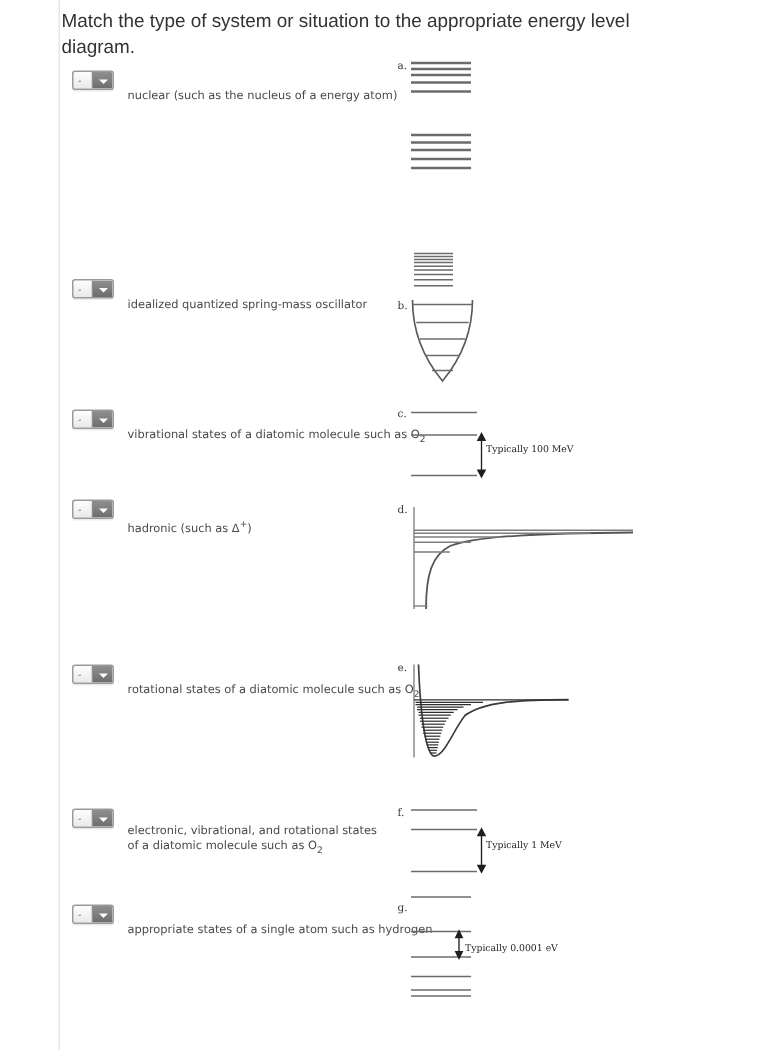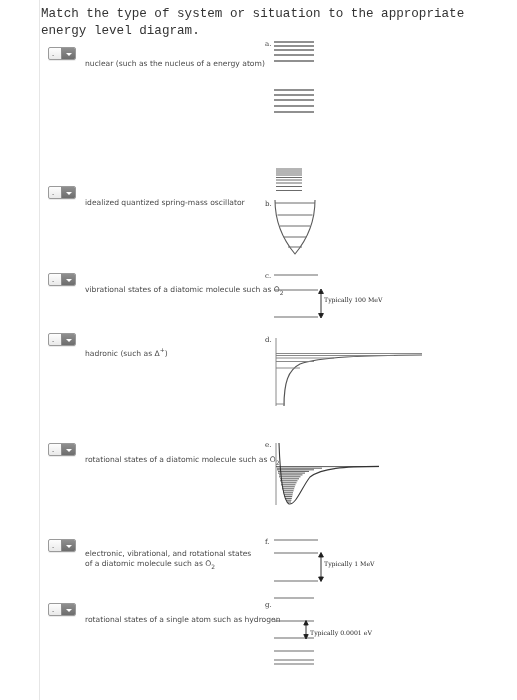--- a/index.html
+++ b/index.html
@@ -27,21 +27,21 @@
   }
 
   .prompt {
     position: absolute;
     left: 41px;
     top: 6px;
     width: 430px;
     font-size: 12.6px;
     line-height: 17px;
     color: #333333;
-    font-family: Liberation Mono, monospace;
+    font-family: Liberation Sans, sans-serif;
   }
 
   
   .match-row {
     position: absolute;
     left: 48px;
   }
   .mini-select {
     position: relative;
     width: 28px;
@@ -168,21 +168,21 @@
     <span class="arrow-box"></span>
   </div>
   <div class="row-label two-line">electronic, vibrational, and rotational states of a diatomic molecule such as O<sub>2</sub></div>
 </div>
 
 <div class="match-row" style="top:603px;">
   <div class="mini-select">
     <span class="val">-</span>
     <span class="arrow-box"></span>
   </div>
-  <div class="row-label">rotational states of a single atom such as hydrogen</div>
+  <div class="row-label">appropriate states of a single atom such as hydrogen</div>
 </div>
 
 <div class="diagram" style="left:265px; top:40px;">
   <span class="diag-letter" style="left:0px; top:0px;">a.</span>
   <svg width="45" height="24" style="position:absolute; left:9px; top:0px;">
     <g stroke="#6b6b6b" stroke-width="1.6">
       <line x1="0" y1="2" x2="40" y2="2"></line>
       <line x1="0" y1="6" x2="40" y2="6"></line>
       <line x1="0" y1="10" x2="40" y2="10"></line>
       <line x1="0" y1="15" x2="40" y2="15"></line>

